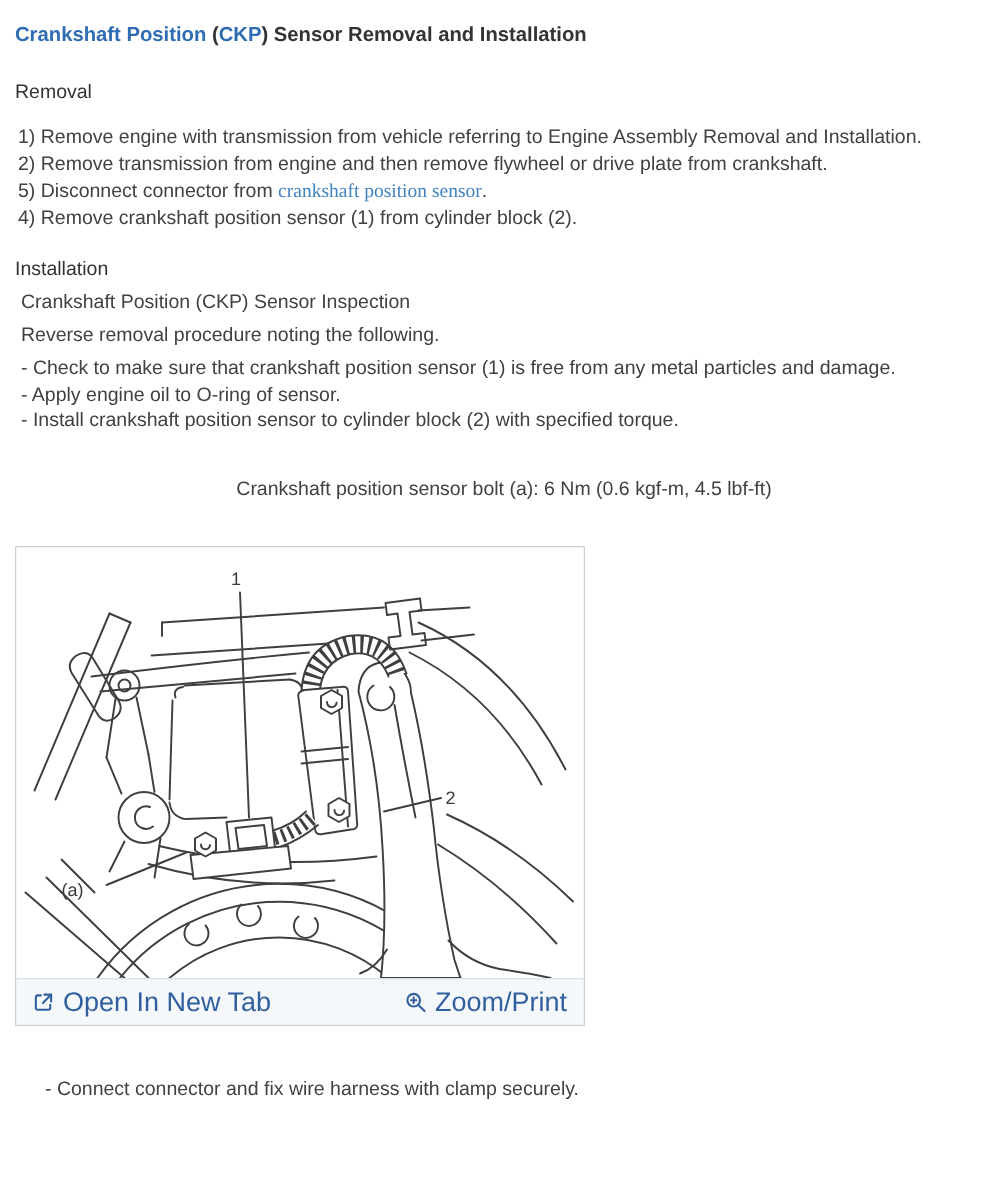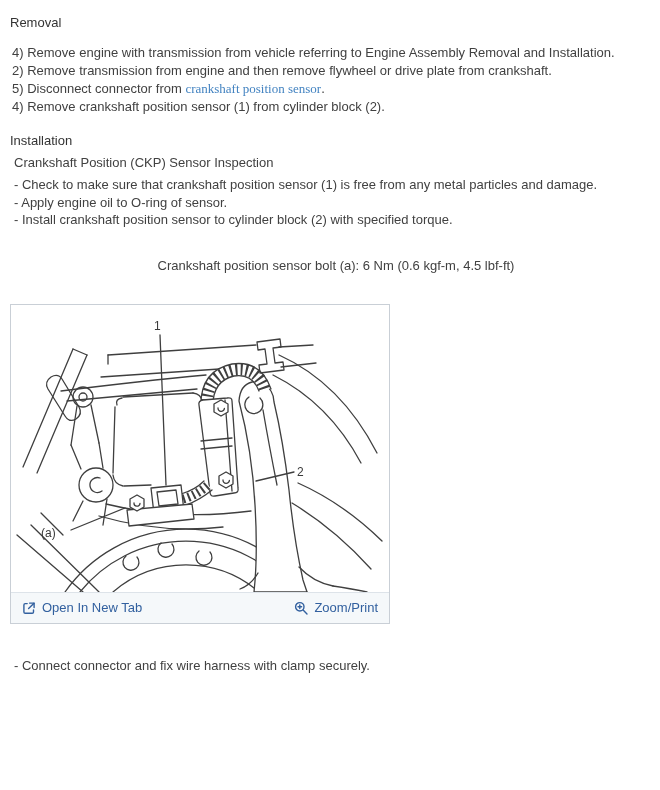--- a/index.html
+++ b/index.html
@@ -36,52 +36,56 @@
     margin:0 0 33px 0;background:#fff;
   }
   .fig-body{height:287px;overflow:hidden;background:#fff;}
   .fig-footer{
     height:30px;display:flex;justify-content:space-between;align-items:center;
     padding:0 11px;background:var(--c-figure-footer-bg);
     border-top:1px solid var(--c-footer-divider);
   }
   .fig-link{
     display:flex;align-items:center;gap:6px;color:var(--c-footer-link);
-    font-size:13px;cursor:pointer;user-select:none;
+    font-size:18px;cursor:pointer;user-select:none;
   }
   .fig-link svg{display:block;}
-  .closing{margin:0;padding-left:4px;}
+  .closing{margin:16px;padding-left:4px;}
   
   .diagram{display:block;}
   .diagram .ln{fill:none;stroke:var(--c-diagram-stroke);stroke-width:1.3;stroke-linecap:round;stroke-linejoin:round;}
   .diagram .wh{fill:#ffffff;stroke:var(--c-diagram-stroke);stroke-width:1.3;stroke-linejoin:round;}
   .diagram .tube-bg{fill:none;stroke:#ffffff;stroke-width:12;}
   .diagram .rib{fill:none;stroke:var(--c-diagram-stroke);stroke-width:12;stroke-dasharray:2 3.2;}
   .diagram .w9{stroke-width:9;}
   .diagram text{font-family:"Liberation Sans",sans-serif;font-size:12px;fill:#3a3a3a;}
 </style>
 </head>
 <body>
 
 <div class="page">
 
+  <div class="title">
+    <span class="lnk">Crankshaft Position</span><span> (</span><span class="lnk">CKP</span><span>) Sensor Removal and Installation</span>
+  </div>
 
   <div class="h mb12">Removal</div>
 
   <div class="steps">
-    <div class="step">4) Remove engine with transmission from vehicle referring to Engine Assembly Removal and Installation.</div>
+    <div class="step">1) Remove engine with transmission from vehicle referring to Engine Assembly Removal and Installation.</div>
     <div class="step">2) Remove transmission from engine and then remove flywheel or drive plate from crankshaft.</div>
     <div class="step"><span>5) Disconnect connector from </span><span class="inline-link">crankshaft position sensor</span><span>.</span></div>
     <div class="step">4) Remove crankshaft position sensor (1) from cylinder block (2).</div>
   </div>
 
   <div class="h mb16">Installation</div>
 
   <p class="para mb16">Crankshaft Position (CKP) Sensor Inspection</p>
 
+  <p class="para mb15">Reverse removal procedure noting the following.</p>
 
   <div class="bullets">
     <div>-  Check to make sure that crankshaft position sensor (1) is free from any metal particles and damage.</div>
     <div>-  Apply engine oil to O-ring of sensor.</div>
     <div>-  Install crankshaft position sensor to cylinder block (2) with specified torque.</div>
   </div>
 
   <div class="spec">Crankshaft position sensor bolt (a): 6 Nm (0.6 kgf-m, 4.5 lbf-ft)</div>
 
   <div class="figure">

